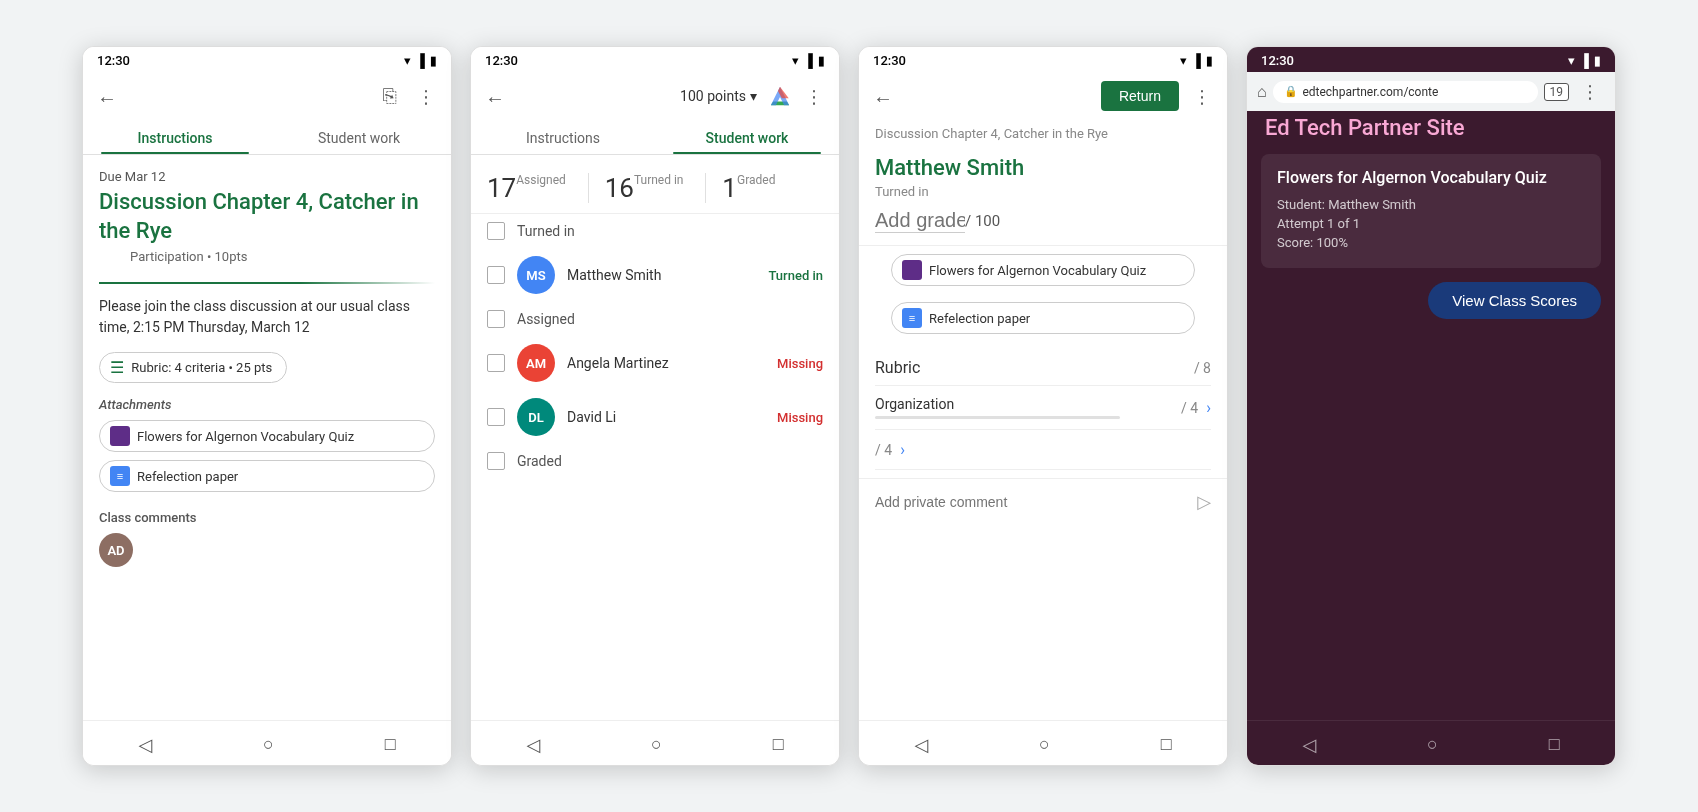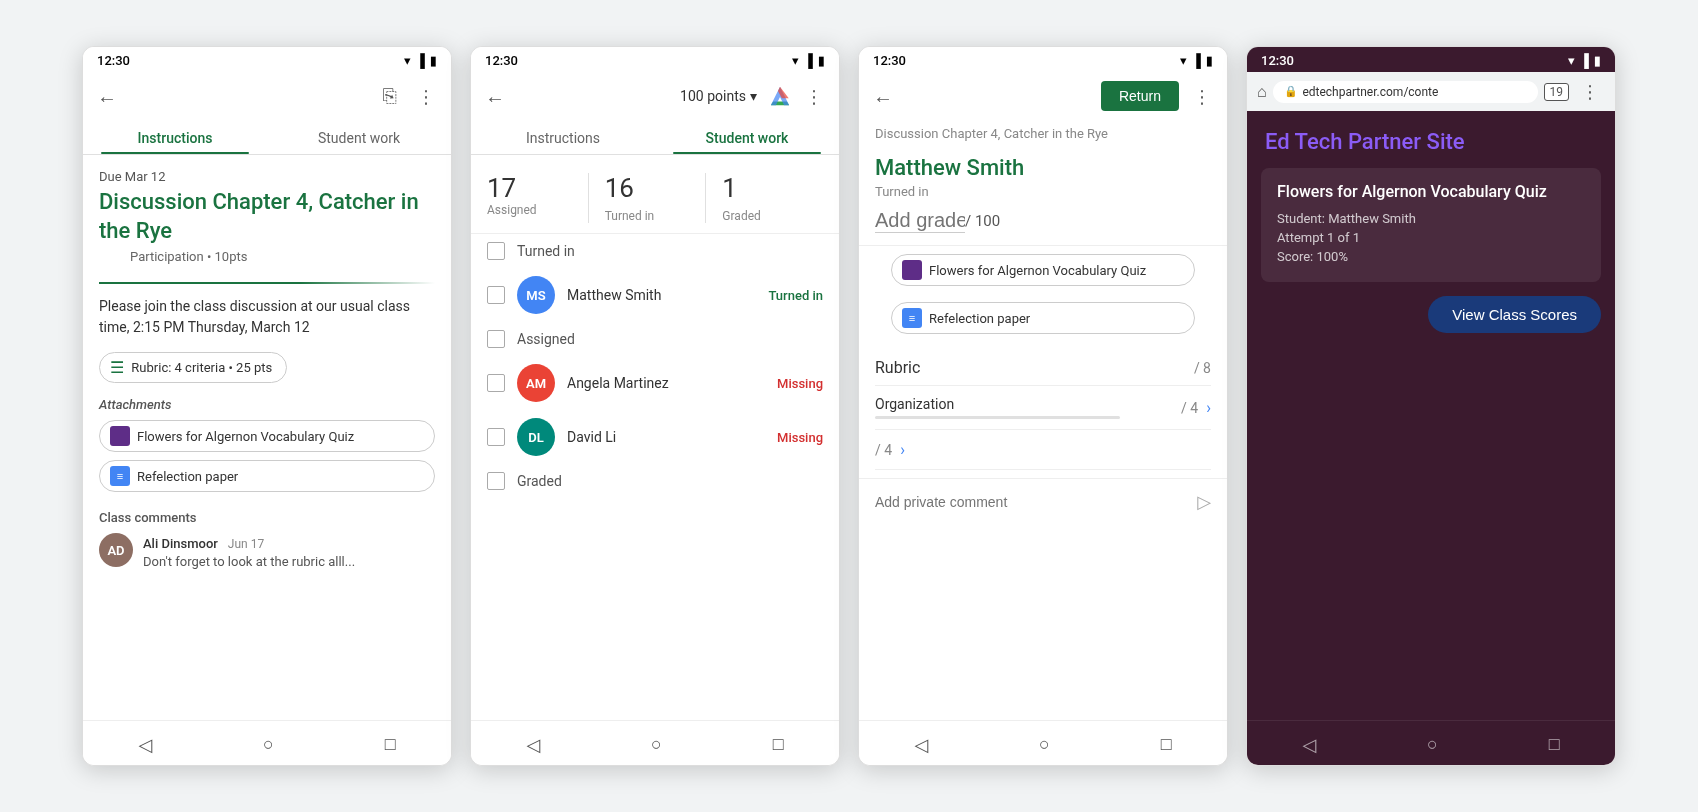--- a/index.html
+++ b/index.html
@@ -214,28 +214,26 @@
     
     .stats-row {
       display: flex;
       gap: 0;
       padding: 18px 16px 10px 16px;
       border-bottom: 1px solid #eee;
     }
     .stat-item {
       flex: 1;
       display: flex;
-      flex-direction: column;
       align-items: flex-start;
       padding-right: 10px;
     }
     .stat-item + .stat-item {
       border-left: 1px solid #e0e0e0;
       padding-left: 16px;
-      gap: 6px;
     }
     .stat-number {
       font-size: 26px;
       font-weight: 400;
       color: #333;
     }
     .stat-label {
       font-size: 12px;
       color: #888;
     }
@@ -410,23 +408,23 @@
       font-size: 12px;
       color: #555;
     }
     .dark-screen {
       background: #3b1a2e;
       flex: 1;
       padding: 0;
     }
     .ed-tech-title {
       font-size: 22px;
-      color: #8b5cf6;
-      font-weight: 500;
-      padding: 18px 18px 14px 18px;
+      color: #f9a8d4;
+      font-weight: 500;
+      padding: 4px 18px 14px 18px;
     }
     .quiz-card {
       background: rgba(255,255,255,0.08);
       margin: 0 14px 14px 14px;
       border-radius: 8px;
       padding: 14px 16px;
     }
     .quiz-title {
       font-size: 16px;
       color: #fff;
@@ -558,25 +556,20 @@
           <span>Flowers for Algernon Vocabulary Quiz</span>
         </div>
         <div class="attachment-chip">
           <span class="attach-icon-blue">≡</span>
           <span>Refelection paper</span>
         </div>
       </div>
       <div class="class-comments-label">Class comments</div>
       <div class="comment-row">
         <div class="avatar-circle av-brown">AD</div>
-        <div class="comment-content">
-          <span style="font-size:13px;font-weight:500;color:#333;">Ali Dinsmoor</span>
-          <span style="font-size:12px;color:#888;margin-left:6px;">Jun 17</span>
-          <div class="comment-text">Don't forget to look at the rubric alll...</div>
-        </div>
       </div>
     </div>
 
     <div class="nav-bar">
       <span class="nav-icon">◁</span>
       <span class="nav-icon">○</span>
       <span class="nav-icon">□</span>
     </div>
   </div>
 

